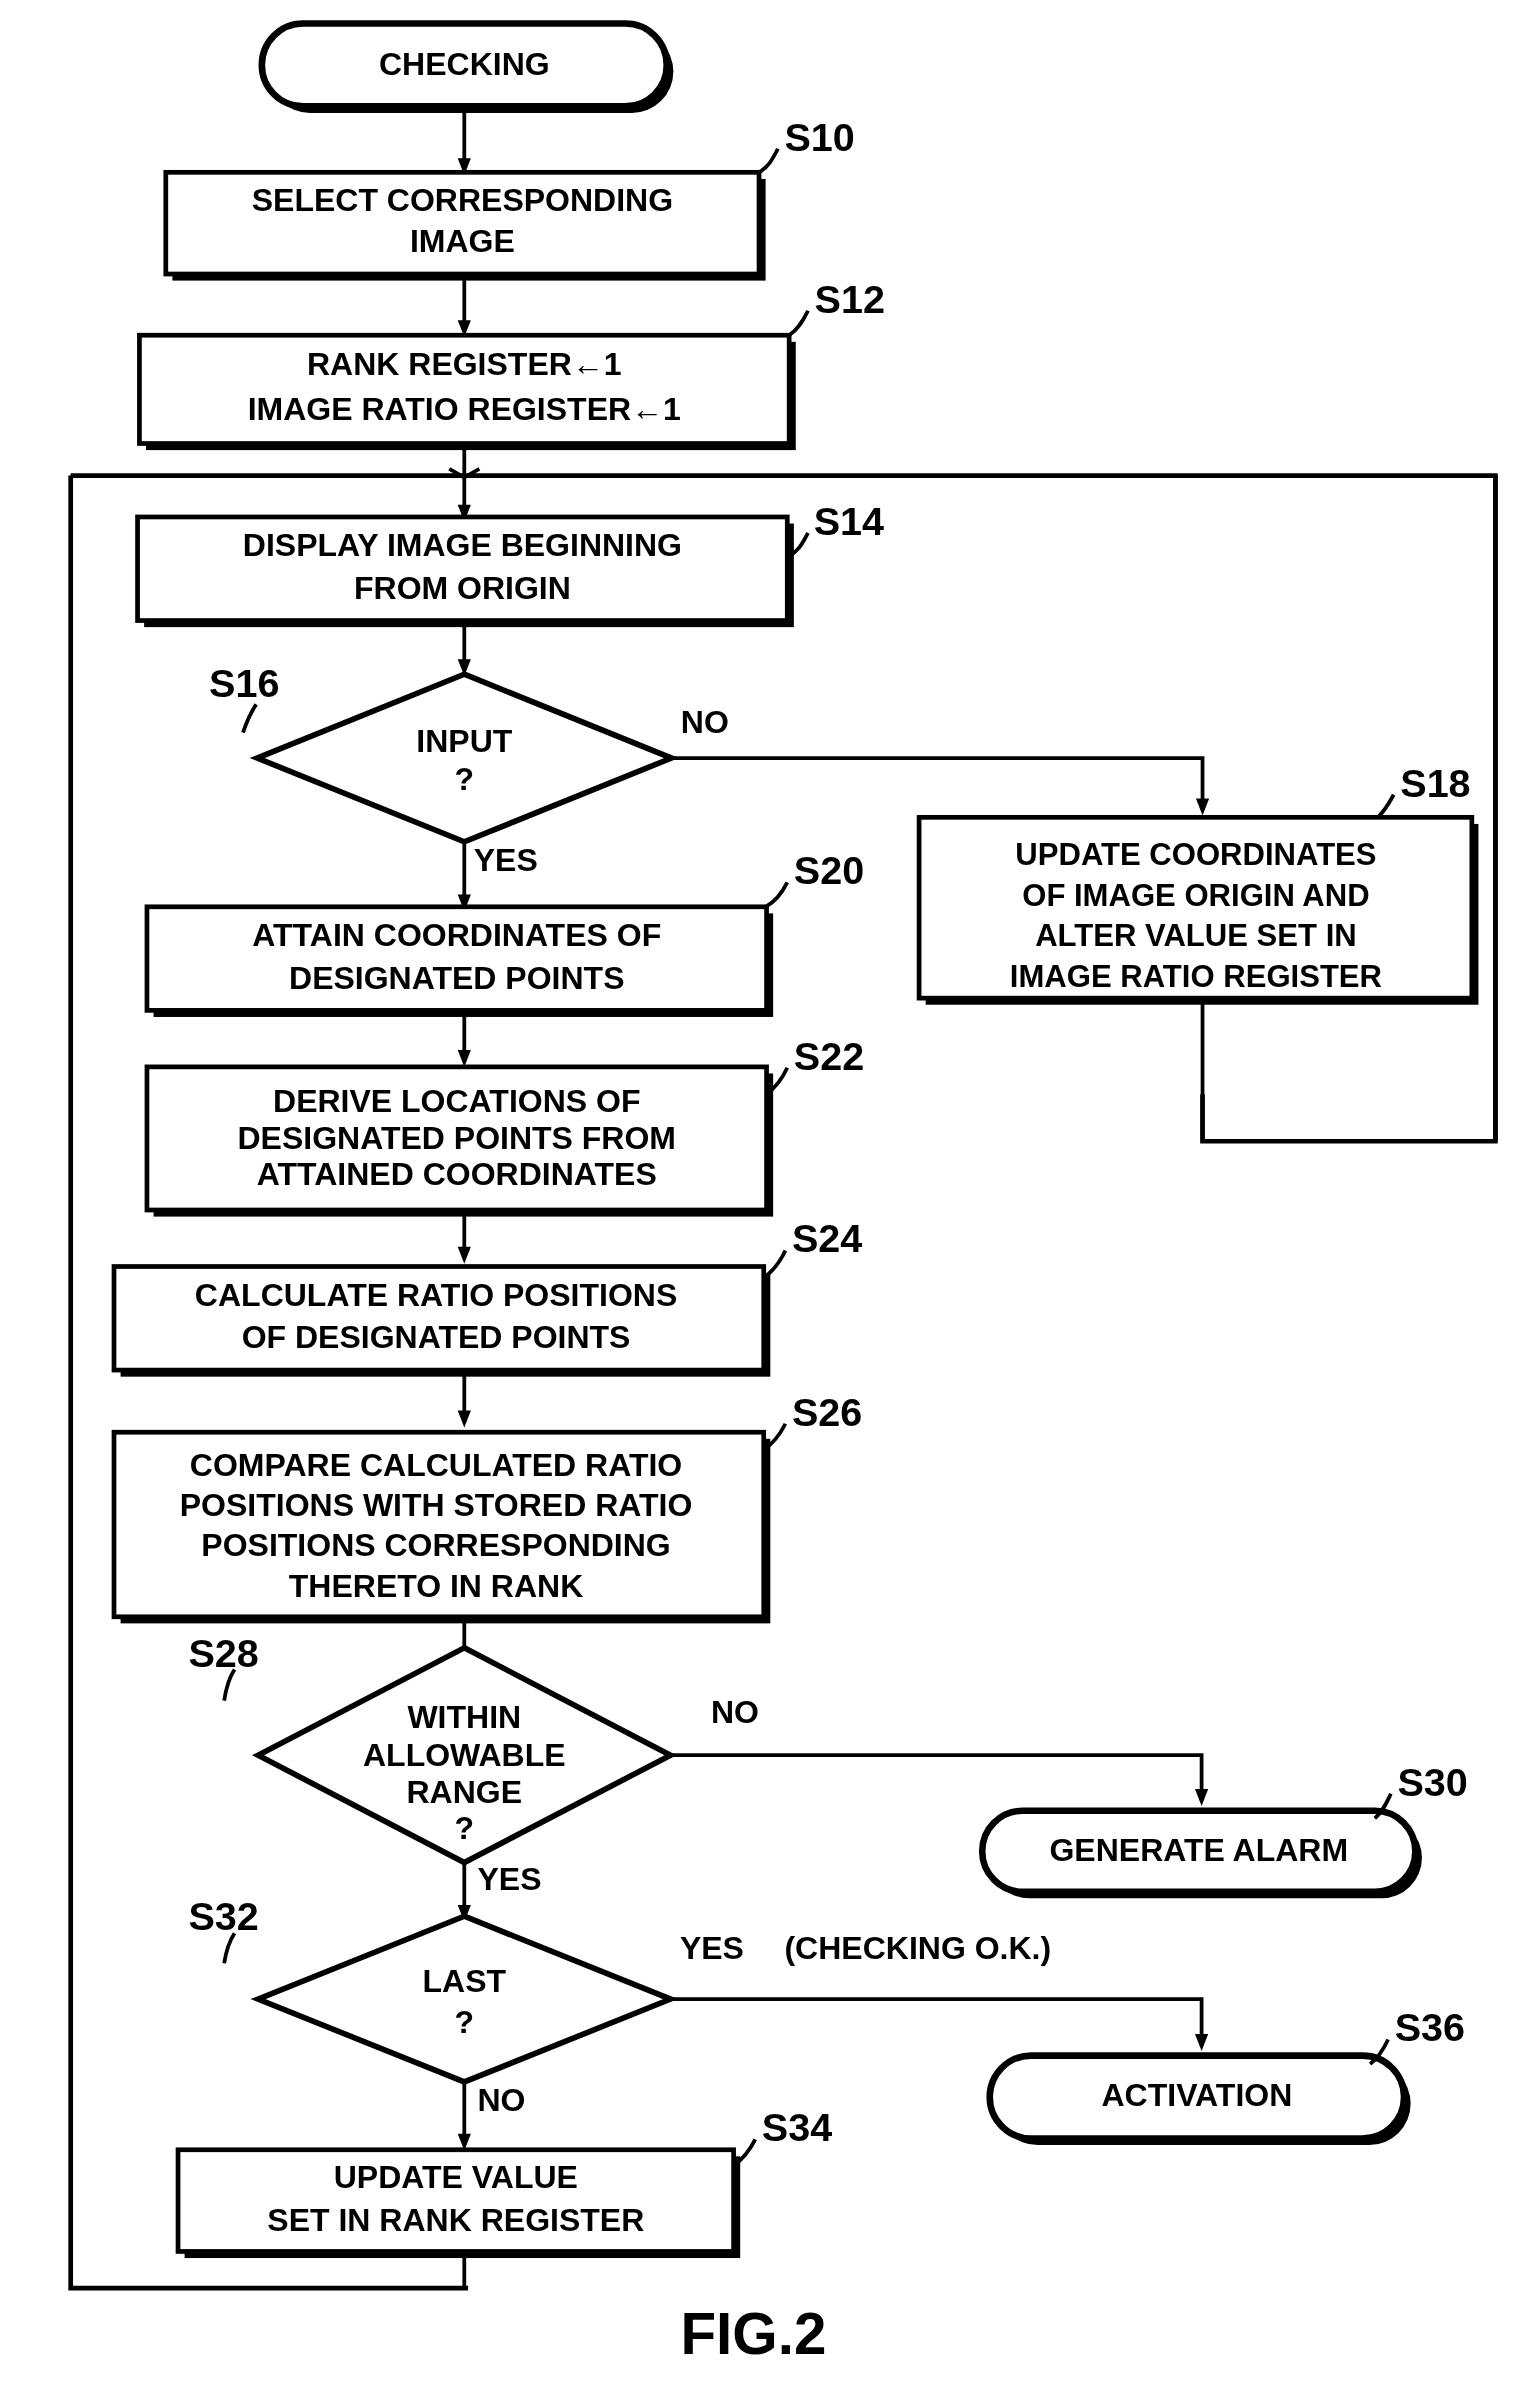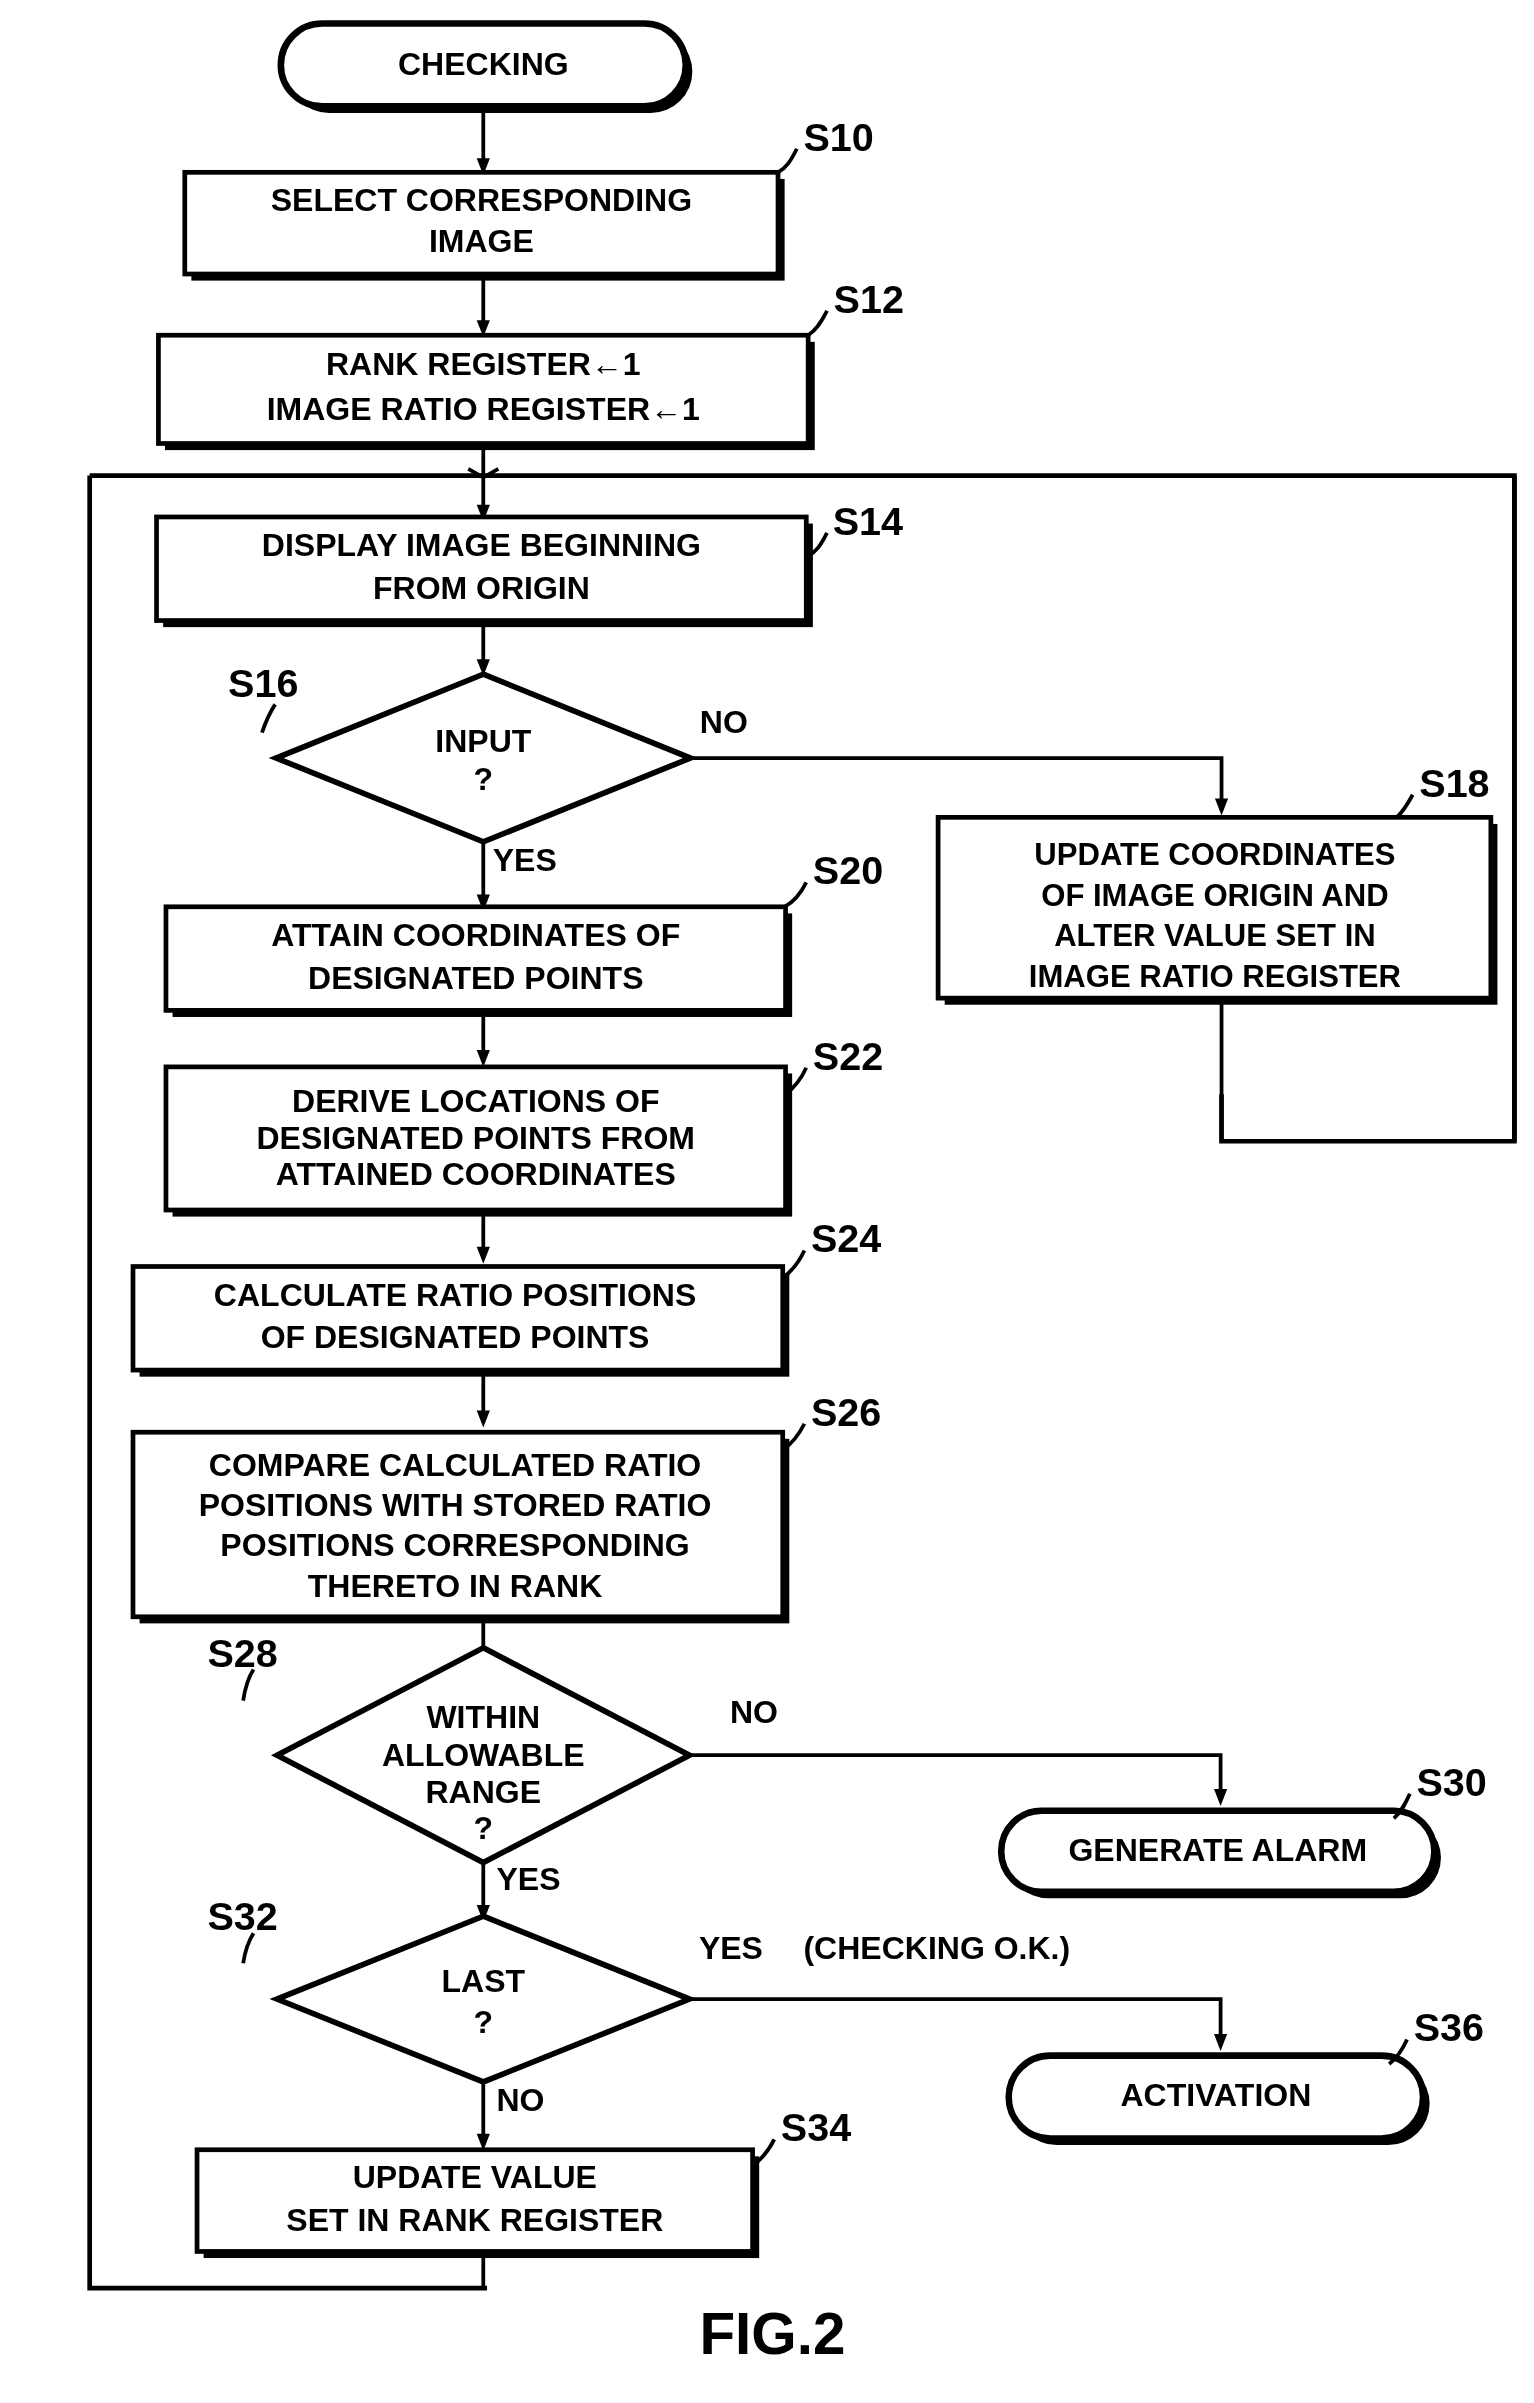--- a/index.html
+++ b/index.html
@@ -12,21 +12,20 @@
     height: 2404px;
     position: relative;
     font-family: "Liberation Sans", sans-serif;
     overflow: hidden;
   }
   #figure-root {
     position: absolute;
     top: 0; left: 0;
     width: 1504px;
     height: 2404px;
-    margin-left: 19px;
   }
   svg#flow {
     display: block;
     width: 1535px;
     height: 2404px;
   }
   .node-text {
     font-family: "Liberation Sans", sans-serif;
     font-weight: bold;
     fill: #000000;

